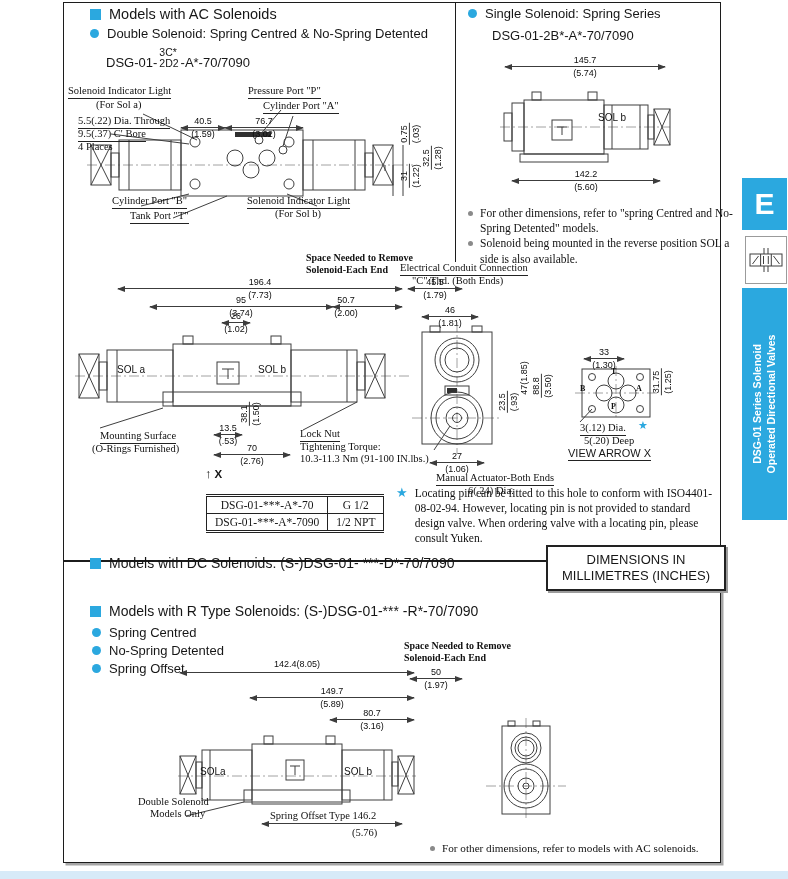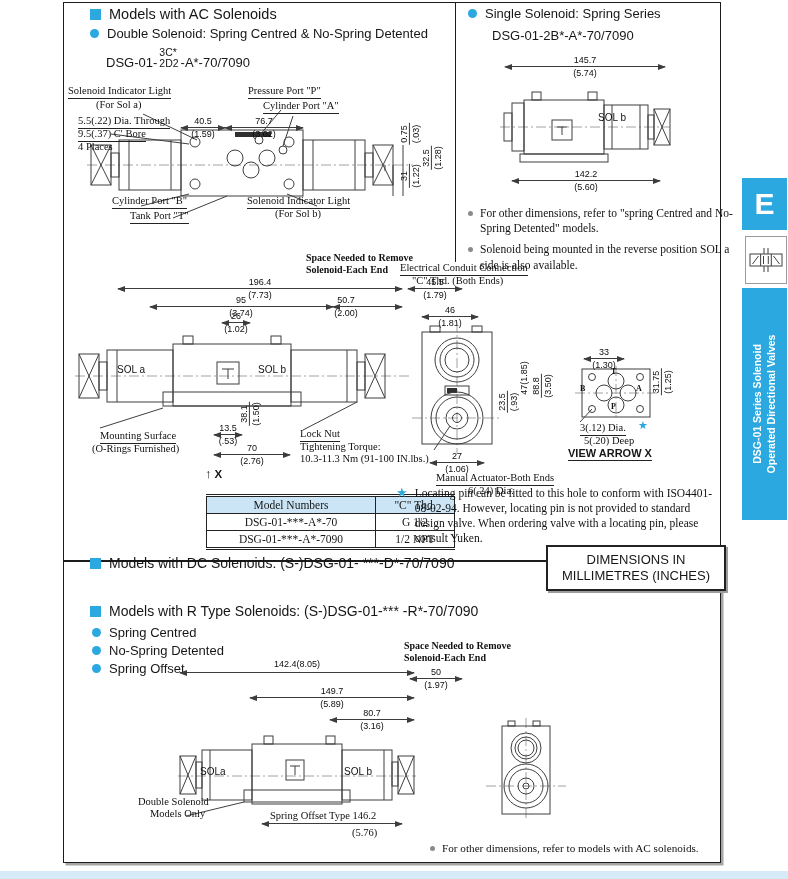--- a/index.html
+++ b/index.html
@@ -22,35 +22,35 @@
   .dim .in{display:block}
   .dim.v{transform:translate(-50%,-50%) rotate(-90deg)}
   .dim.v .mm{border-bottom:1px solid #3c3c3c;margin-bottom:1px;padding:0 2px}
   .vtext{position:absolute;font-size:9px;white-space:nowrap;transform:translate(-50%,-50%) rotate(-90deg);color:#0d0d0d}
   .dimline{position:absolute;height:0;border-top:1px solid #3c3c3c}
   .dimline:before,.dimline:after{content:"";position:absolute;top:-3.5px;width:0;height:0;border-style:solid}
   .dimline:before{left:-1px;border-width:3px 8px 3px 0;border-color:transparent #3c3c3c transparent transparent}
   .dimline:after{right:-1px;border-width:3px 0 3px 8px;border-color:transparent transparent transparent #3c3c3c}
   .note-item{display:flex;gap:7px;font-family:"Liberation Serif",serif;font-size:11.5px;line-height:1.32;color:#111}
   .note-item .nb{width:5px;height:5px;border-radius:50%;background:#8a8a8a;margin-top:5px;flex:none}
-  .notes{position:absolute;display:flex;flex-direction:column;gap:6px}
+  .notes{position:absolute;display:flex;flex-direction:column;gap:0}
   .mtable{position:absolute;border-collapse:collapse;font-family:"Liberation Serif",serif;font-size:11.5px;border:1px solid #222;border-top:3px double #222;border-bottom:3px double #222}
   .mtable th,.mtable td{border:1px solid #222;padding:2px 8px;text-align:center;font-weight:normal}
   .mtable th{background:var(--thbg,#cbe5f6)}
   .starnote{position:absolute;display:flex;gap:7px;align-items:flex-start}
   .starnote .star{color:var(--accent,#2ba8df);font-size:13px;line-height:1.1}
   .starnote .stx{font-family:"Liberation Serif",serif;font-size:11.5px;line-height:1.3;width:308px;color:#111}
   .dimbox{position:absolute;background:#fff;border:2px solid #222;box-shadow:2px 2px 0 #9c9c9c;display:flex;flex-direction:column;align-items:center;justify-content:center;font-size:13px;line-height:1.25;z-index:5}
   .etab{position:absolute;background:var(--accent,#2ba8df);display:flex;align-items:center;justify-content:center}
   .etab.letter{color:#fff;font-weight:bold;font-size:30px}
   .eicon{position:absolute;background:#fff;border:1px solid #9b9b9b;display:flex;align-items:center;justify-content:center}
   .estrip{position:absolute;background:var(--accent,#2ba8df)}
   .estrip .rot{position:absolute;left:50%;top:50%;transform:translate(-50%,-50%) rotate(-90deg);width:232px;text-align:center;color:#fff;font-weight:bold;font-size:10.5px;line-height:1.3;white-space:nowrap}
   .arrowx{position:absolute;font-size:11.5px;font-weight:bold;display:flex;gap:3px;align-items:center}
-  .viewcap{position:absolute;font-size:11px;font-weight:bold;border-bottom:1.5px solid #222;padding-bottom:1px;white-space:nowrap}
+  .viewcap{position:absolute;font-size:11px;font-weight:normal;border-bottom:1.5px solid #222;padding-bottom:1px;white-space:nowrap}
   .port{position:absolute;font-size:8px;font-weight:bold;font-family:"Liberation Serif",serif;color:#111}
   .sol{position:absolute;font-size:10px;white-space:nowrap;color:#111}
   .footerbar{position:absolute;left:0;width:788px;height:8px;background:var(--footer,#d7eaf8)}
   svg{position:absolute;overflow:visible}
   .s{stroke:#3f3f3f;fill:none;stroke-width:1}
   .cl{stroke:#8a8a8a;fill:none;stroke-width:.8;stroke-dasharray:10,3,2,3}
   .f{fill:#2f2f2f;stroke:none}
 </style>
 </head>
 <body>
@@ -380,24 +380,20 @@
       <span class="mm">31.75</span>
       <span class="in">(1.25)</span>
     </div>
   <div class="lbl u" style="left:580px;top:422px"><span>3(.12) Dia.</span></div>
   <div class="lbl" style="left:638px;top:419px;color:var(--accent,#2ba8df);border:none;font-size:11px"><span>★</span></div>
   <div class="lbl" style="left:584px;top:435px"><span>5(.20) Deep</span></div>
   <div class="viewcap" style="left:568px;top:447px"><span>VIEW ARROW X</span></div>
 
   <table class="mtable" style="left:206px;top:494px">
     <tbody>
-        <tr>
-      <th style="width:152px">Model Numbers</th>
-      <th style="width:62px">"C" Thd.</th>
-    </tr>
     <tr>
       <td>DSG-01-***-A*-70</td>
       <td>G 1/2</td>
     </tr>
     <tr>
       <td>DSG-01-***-A*-7090</td>
       <td>1/2 NPT</td>
     </tr>
   </tbody>
     </table>

